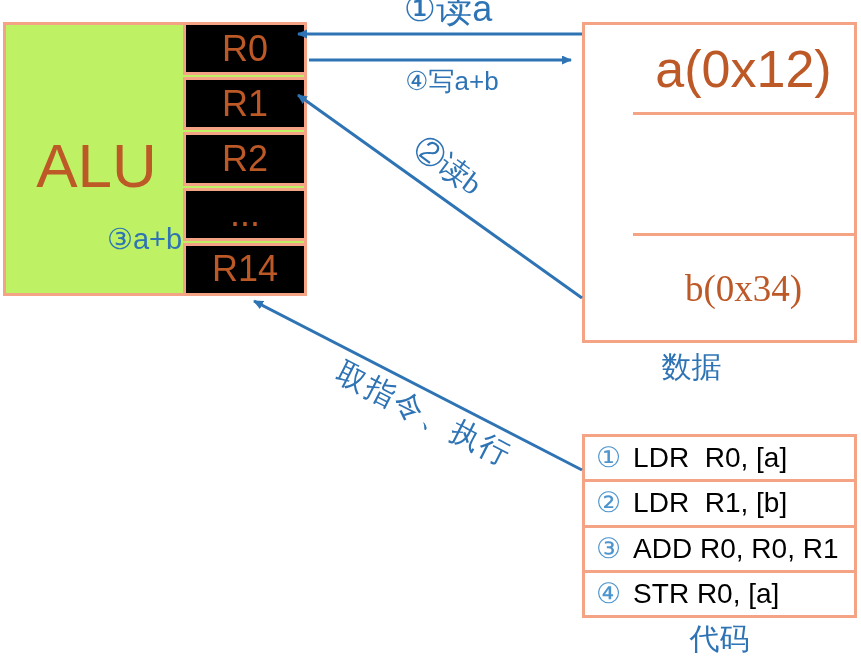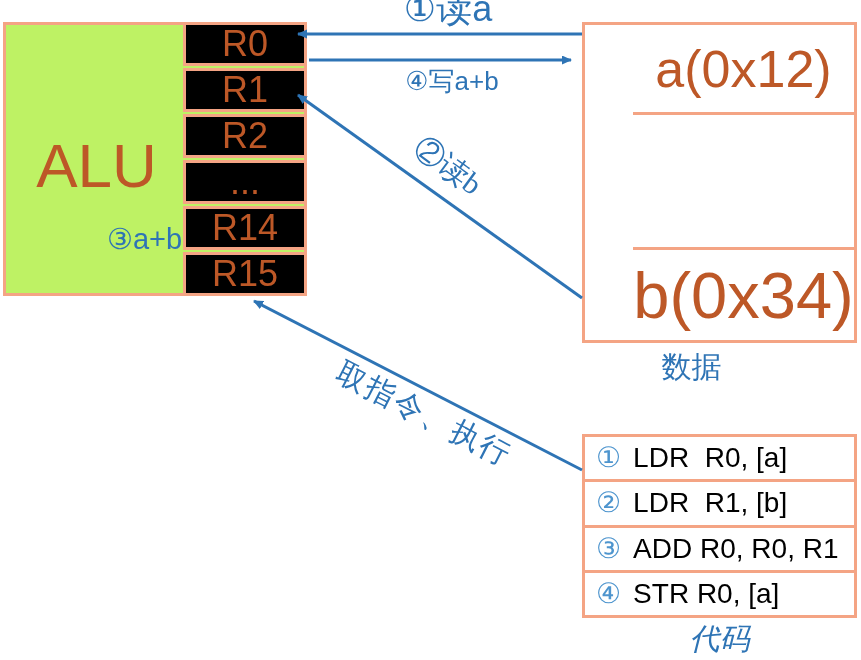--- a/index.html
+++ b/index.html
@@ -65,21 +65,21 @@
     box-sizing: border-box;
     background: #ffffff;
     display: flex; flex-direction: column;
   }
   .mem-cell {
     display: flex; align-items: center; justify-content: center;
     color: #BD5827; line-height: 1; margin-left: 48px;
   }
   .mem-a { height: 87px; border-bottom: 3px solid #F4A484; font-size: 52px; }
   .mem-mid { flex: 1; border-bottom: 3px solid #F4A484; }
-  .mem-b { height: 90px; font-size: 65px; }
+  .mem-b { height: 104px; font-size: 37px; font-family: Liberation Serif, serif; }
   .mem-caption {
     position: absolute; left: 554px; top: 350px; width: 275px;
     text-align: center;
     font-size: 30px; color: #2E74B5; line-height: 1.1;
     font-family: Liberation Serif, serif;
   }
 
   
   .code-box {
     position: absolute;
@@ -101,21 +101,20 @@
     color: #4E95CE; font-size: 28px; line-height: 1;
     margin-right: 12px;
     font-family: "DejaVu Sans", "Liberation Sans", sans-serif;
   }
   .code-text { color: #000000; font-size: 28px; line-height: 1; white-space: pre; }
   .code-caption {
     position: absolute; left: 582px; top: 622px; width: 275px;
     text-align: center;
     font-size: 30px; color: #2E74B5; line-height: 1.1;
     font-family: "Liberation Serif", "DejaVu Serif", serif;
-    font-style: italic;
   }
 
   
   .overlay {
     position: absolute; left: 0; top: 0;
     width: 861px; height: 660px;
     pointer-events: none;
     z-index: 5;
   }
   .overlay line { stroke: #2E74B5; stroke-width: 3; }
@@ -165,21 +164,20 @@
       <div class="alu-label">ALU</div>
       <div class="alu-step">③a+b</div>
     </div>
   </div>
   <div class="registers">
     <div class="reg-cell">R0</div>
     <div class="reg-cell">R1</div>
     <div class="reg-cell">R2</div>
     <div class="reg-cell">...</div>
     <div class="reg-cell">R14</div>
-    <div class="reg-cell">R15</div>
   </div>
 
   <div class="mem-box">
     <div class="mem-cell mem-a">a(0x12)</div>
     <div class="mem-cell mem-mid"></div>
     <div class="mem-cell mem-b">b(0x34)</div>
   </div>
   <div class="mem-caption">数据</div>
 
   <div class="code-box">

